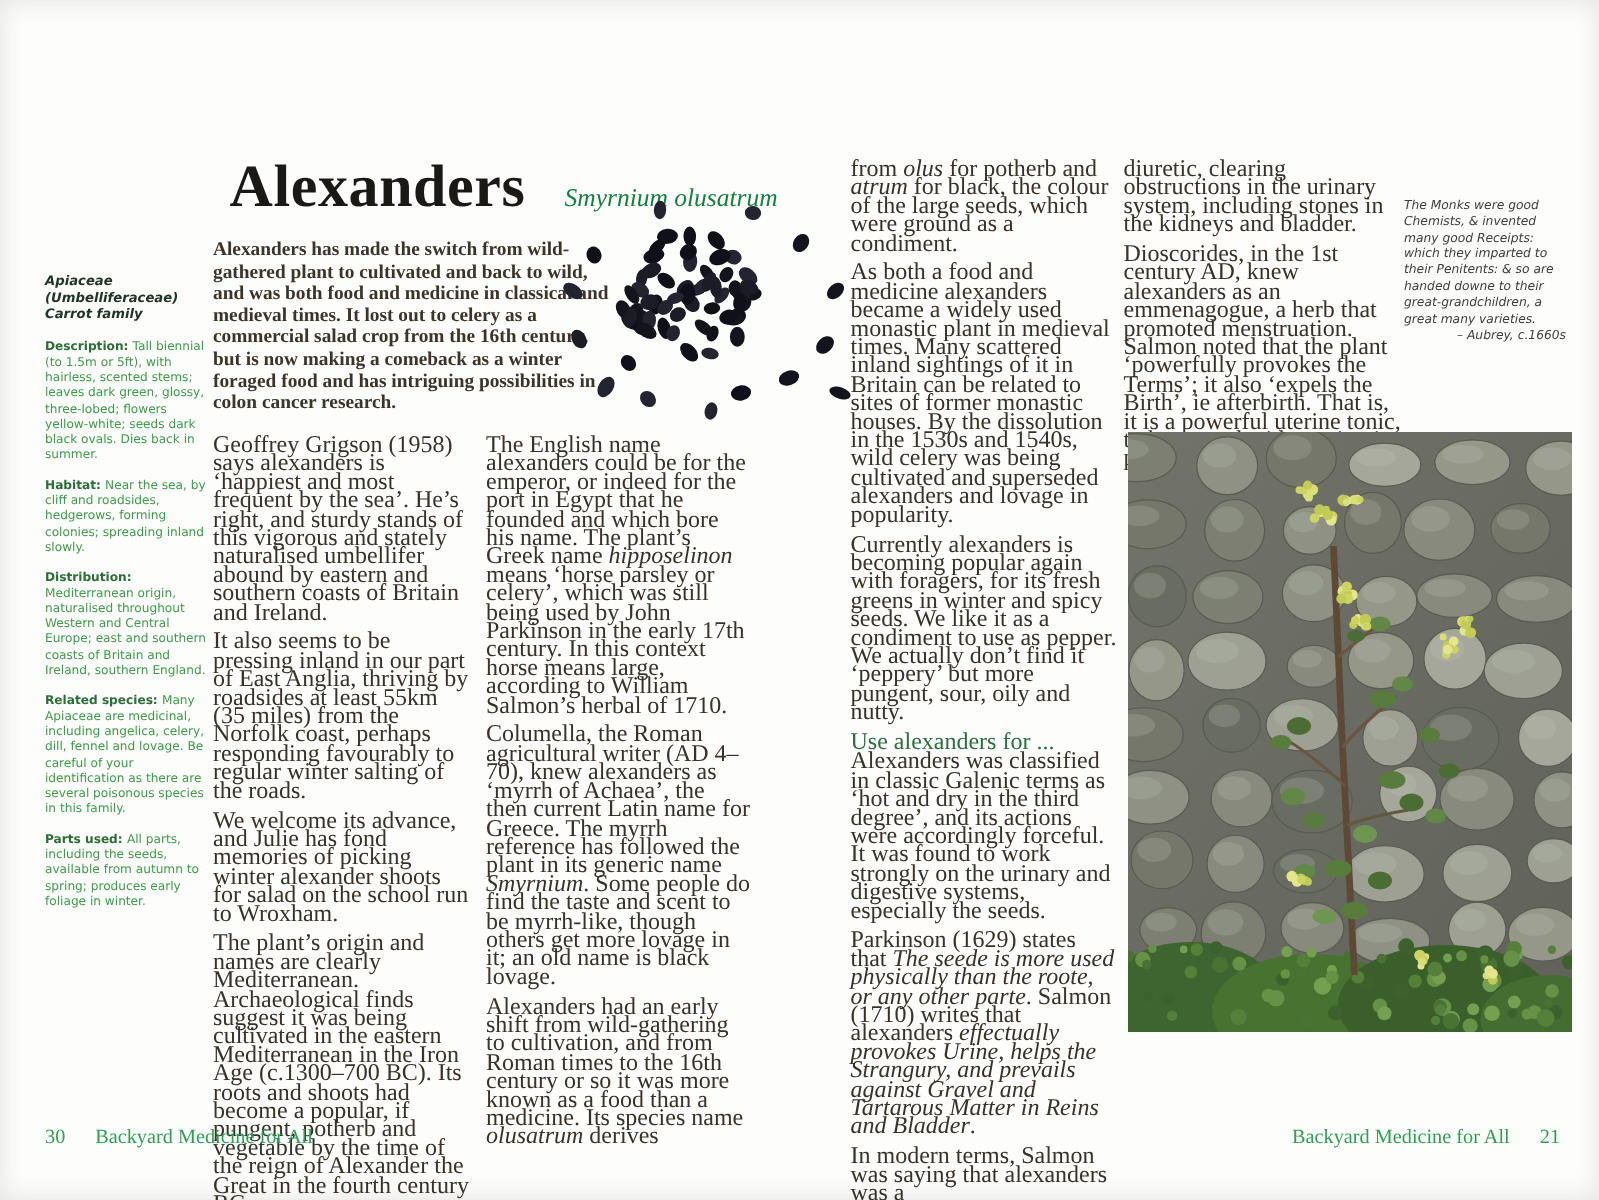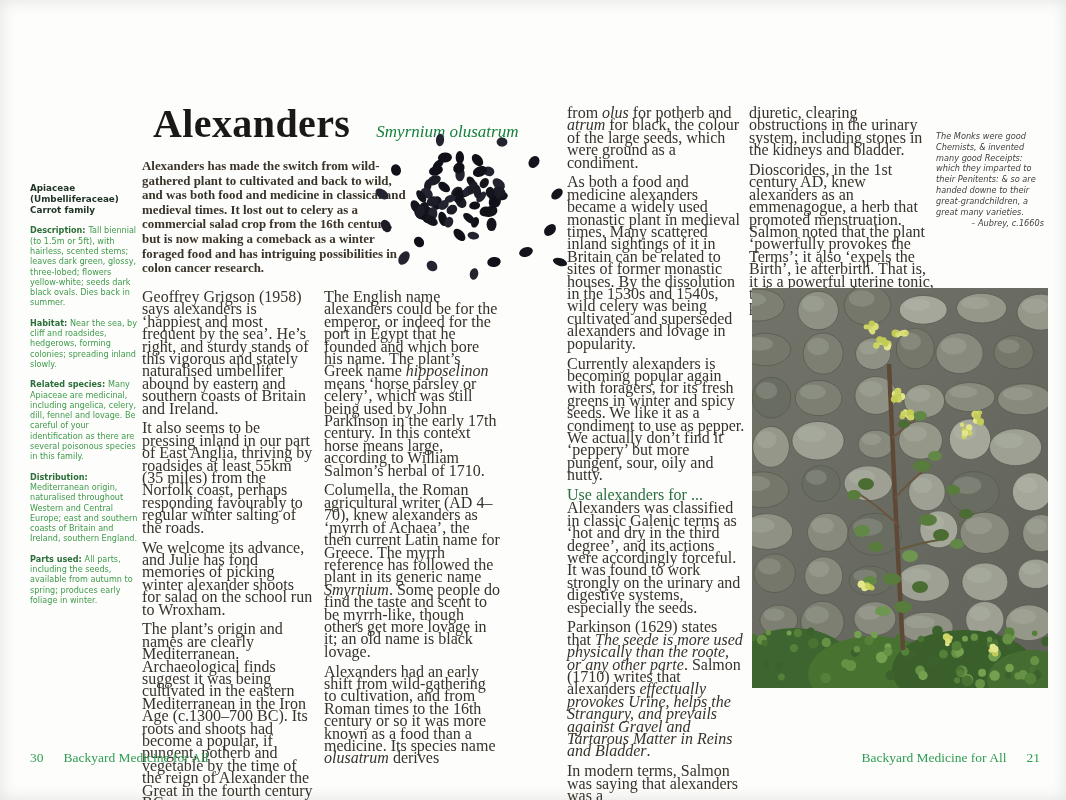--- a/index.html
+++ b/index.html
@@ -16,21 +16,21 @@
   .bd{font-weight:bold;}
 
   
   .sidebar{
     position:absolute;left:30px;top:183px;width:108px;
     font-family:"DejaVu Sans","Liberation Sans",sans-serif;
     font-size:8.1px;line-height:10.3px;color:#3f9b4a;
   }
   .sidebar .family{
     font-weight:bold;color:#203526;font-size:8.8px;line-height:10.8px;
-    white-space:pre-line;margin:0 0 10px 0;
+    white-space:pre-line;margin:0 0 10px 0;font-style:italic;
   }
   .sidebar p{margin:0 0 10px 0;}
   .sidebar .bd{color:#2b6e38;}
 
   
   .titleblock{position:absolute;left:141px;top:100px;white-space:nowrap;}
   .title{display:inline;font-size:40px;font-weight:bold;color:#1b1915;letter-spacing:.4px;margin:12px;}
   .latin{font-style:italic;font-size:17px;color:#15803d;margin-left:14px;}
 
   
@@ -71,22 +71,22 @@
 </head>
 <body>
 
 <div class="spread">
 
   <aside class="sidebar">
     <div class="family">Apiaceae (Umbelliferaceae)
 Carrot family</div>
     <p><span class="bd">Description: </span><span>Tall biennial (to 1.5m or 5ft), with hairless, scented stems; leaves dark green, glossy, three-lobed; flowers yellow-white; seeds dark black ovals. Dies back in summer.</span></p>
     <p><span class="bd">Habitat: </span><span>Near the sea, by cliff and roadsides, hedgerows, forming colonies; spreading inland slowly.</span></p>
+    <p><span class="bd">Distribution: </span><span>Mediterranean origin, naturalised throughout Western and Central Europe; east and southern coasts of Britain and Ireland, southern England.</span></p>
     <p><span class="bd">Related species: </span><span>Many Apiaceae are medicinal, including angelica, celery, dill, fennel and lovage. Be careful of your identification as there are several poisonous species in this family.</span></p>
-    <p><span class="bd">Distribution: </span><span>Mediterranean origin, naturalised throughout Western and Central Europe; east and southern coasts of Britain and Ireland, southern England.</span></p>
     <p><span class="bd">Parts used: </span><span>All parts, including the seeds, available from autumn to spring; produces early foliage in winter.</span></p>
   </aside>
 
   <header class="titleblock">
     <h1 class="title">Alexanders</h1><span class="latin">Smyrnium olusatrum</span>
   </header>
 
   <div class="intro">
     <div class="seed-spacer"></div>
     <span>Alexanders has made the switch from wild-gathered plant to cultivated and back to wild, and was both food and medicine in classical and medieval times. It lost out to celery as a commercial salad crop from the 16th century, but is now making a comeback as a winter foraged food and has intriguing possibilities in colon cancer research.</span>

